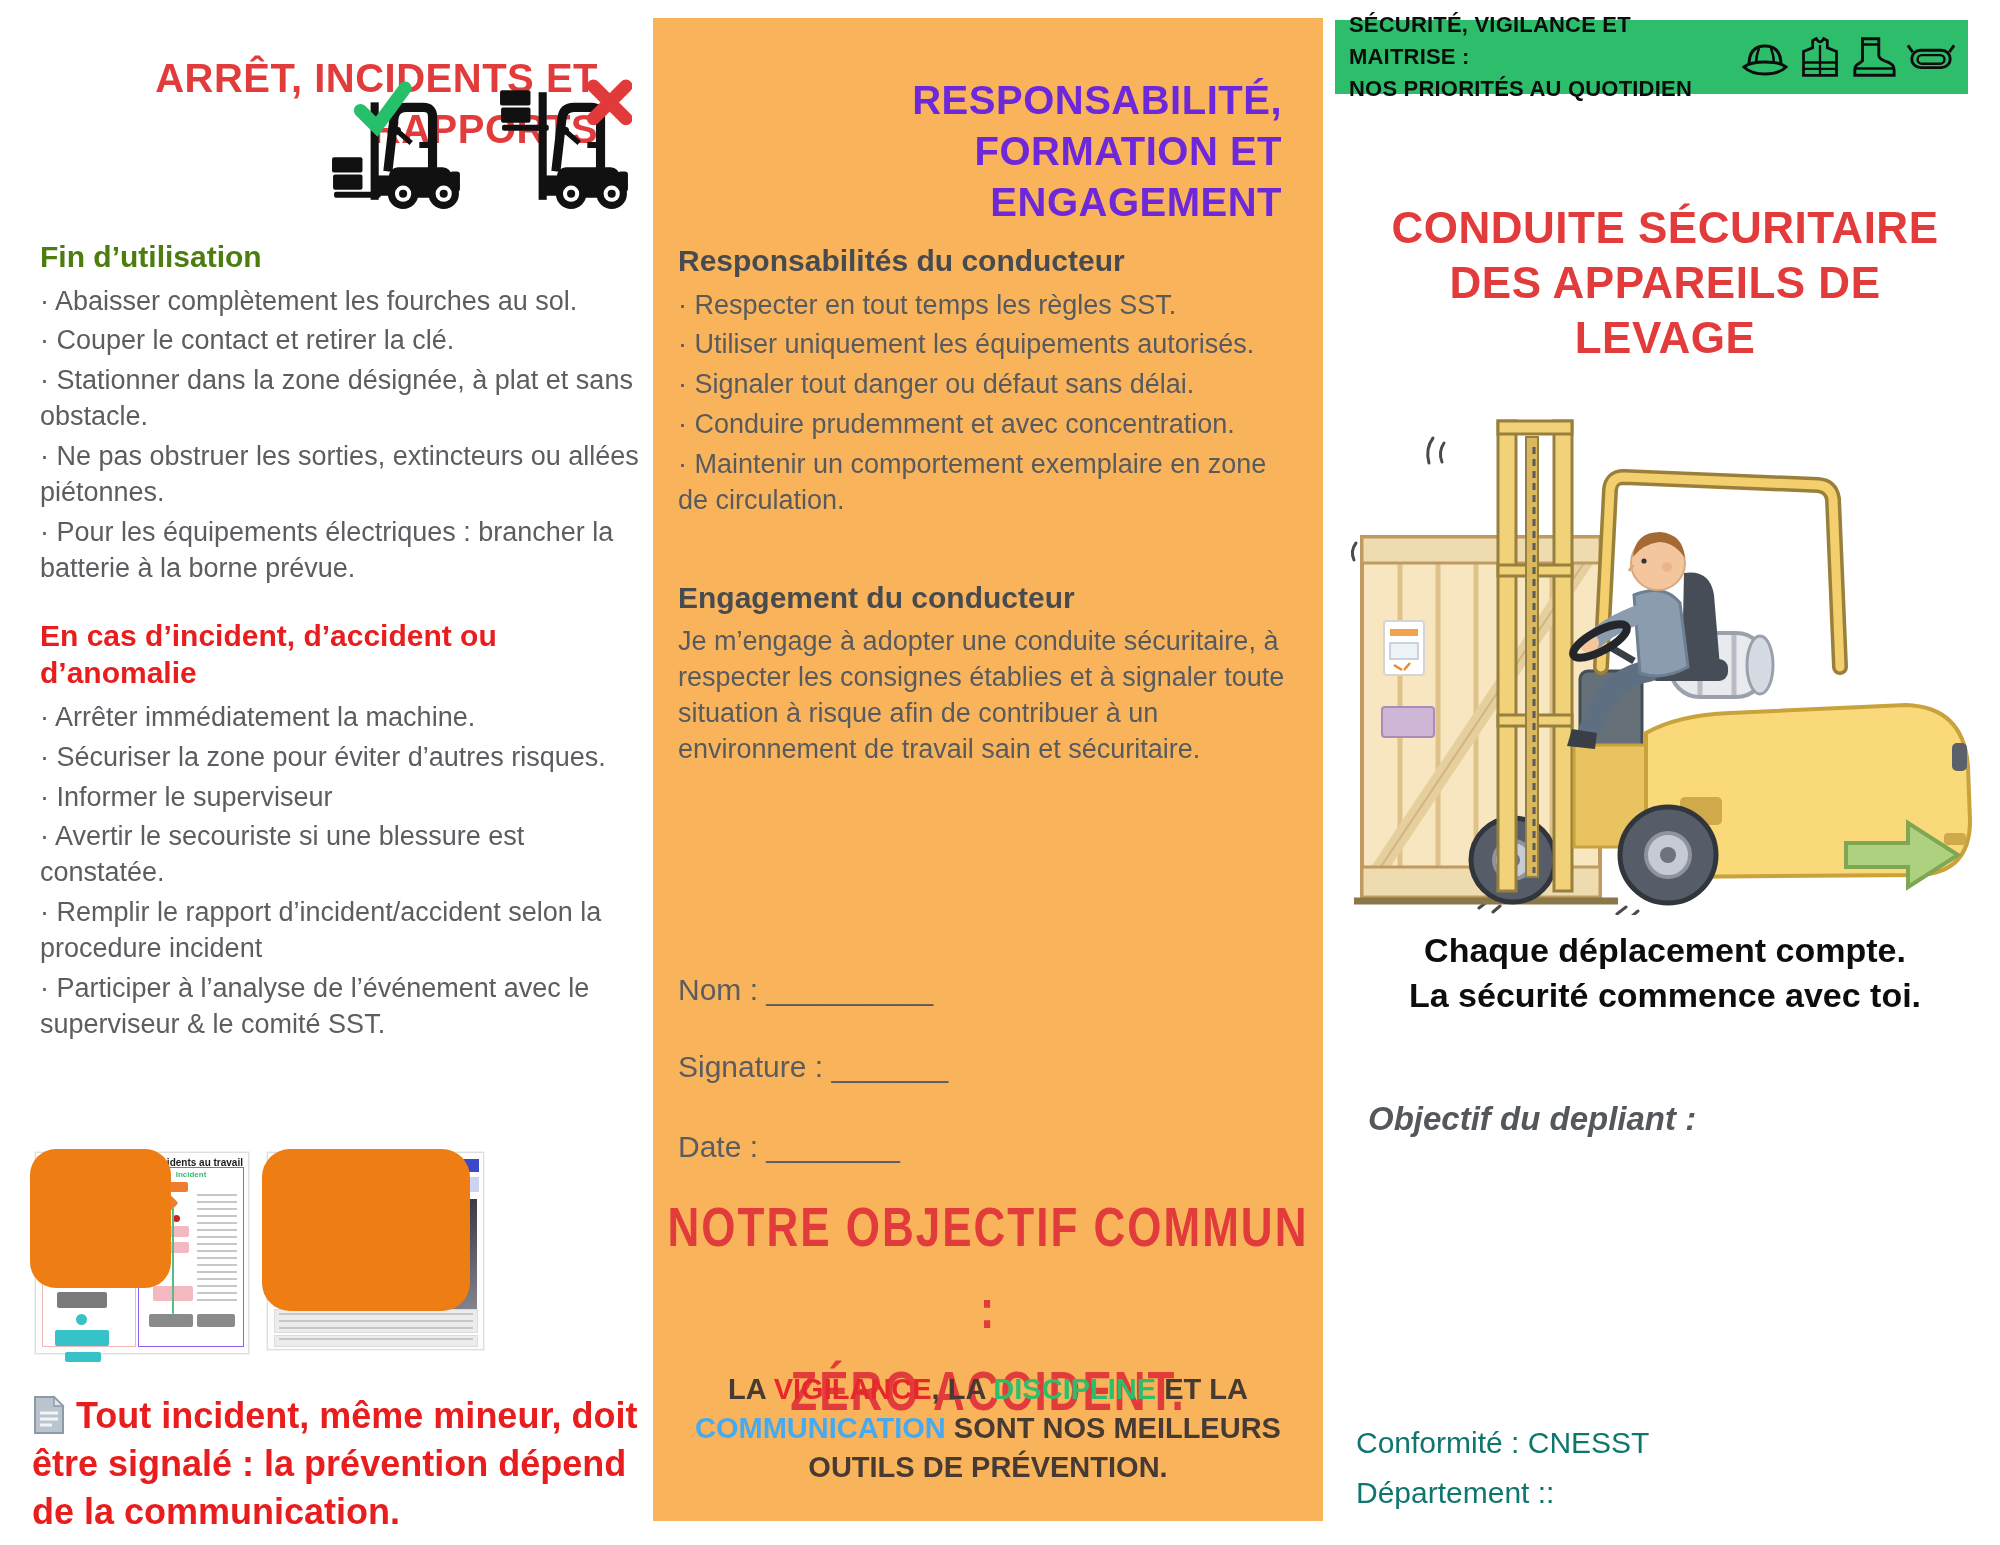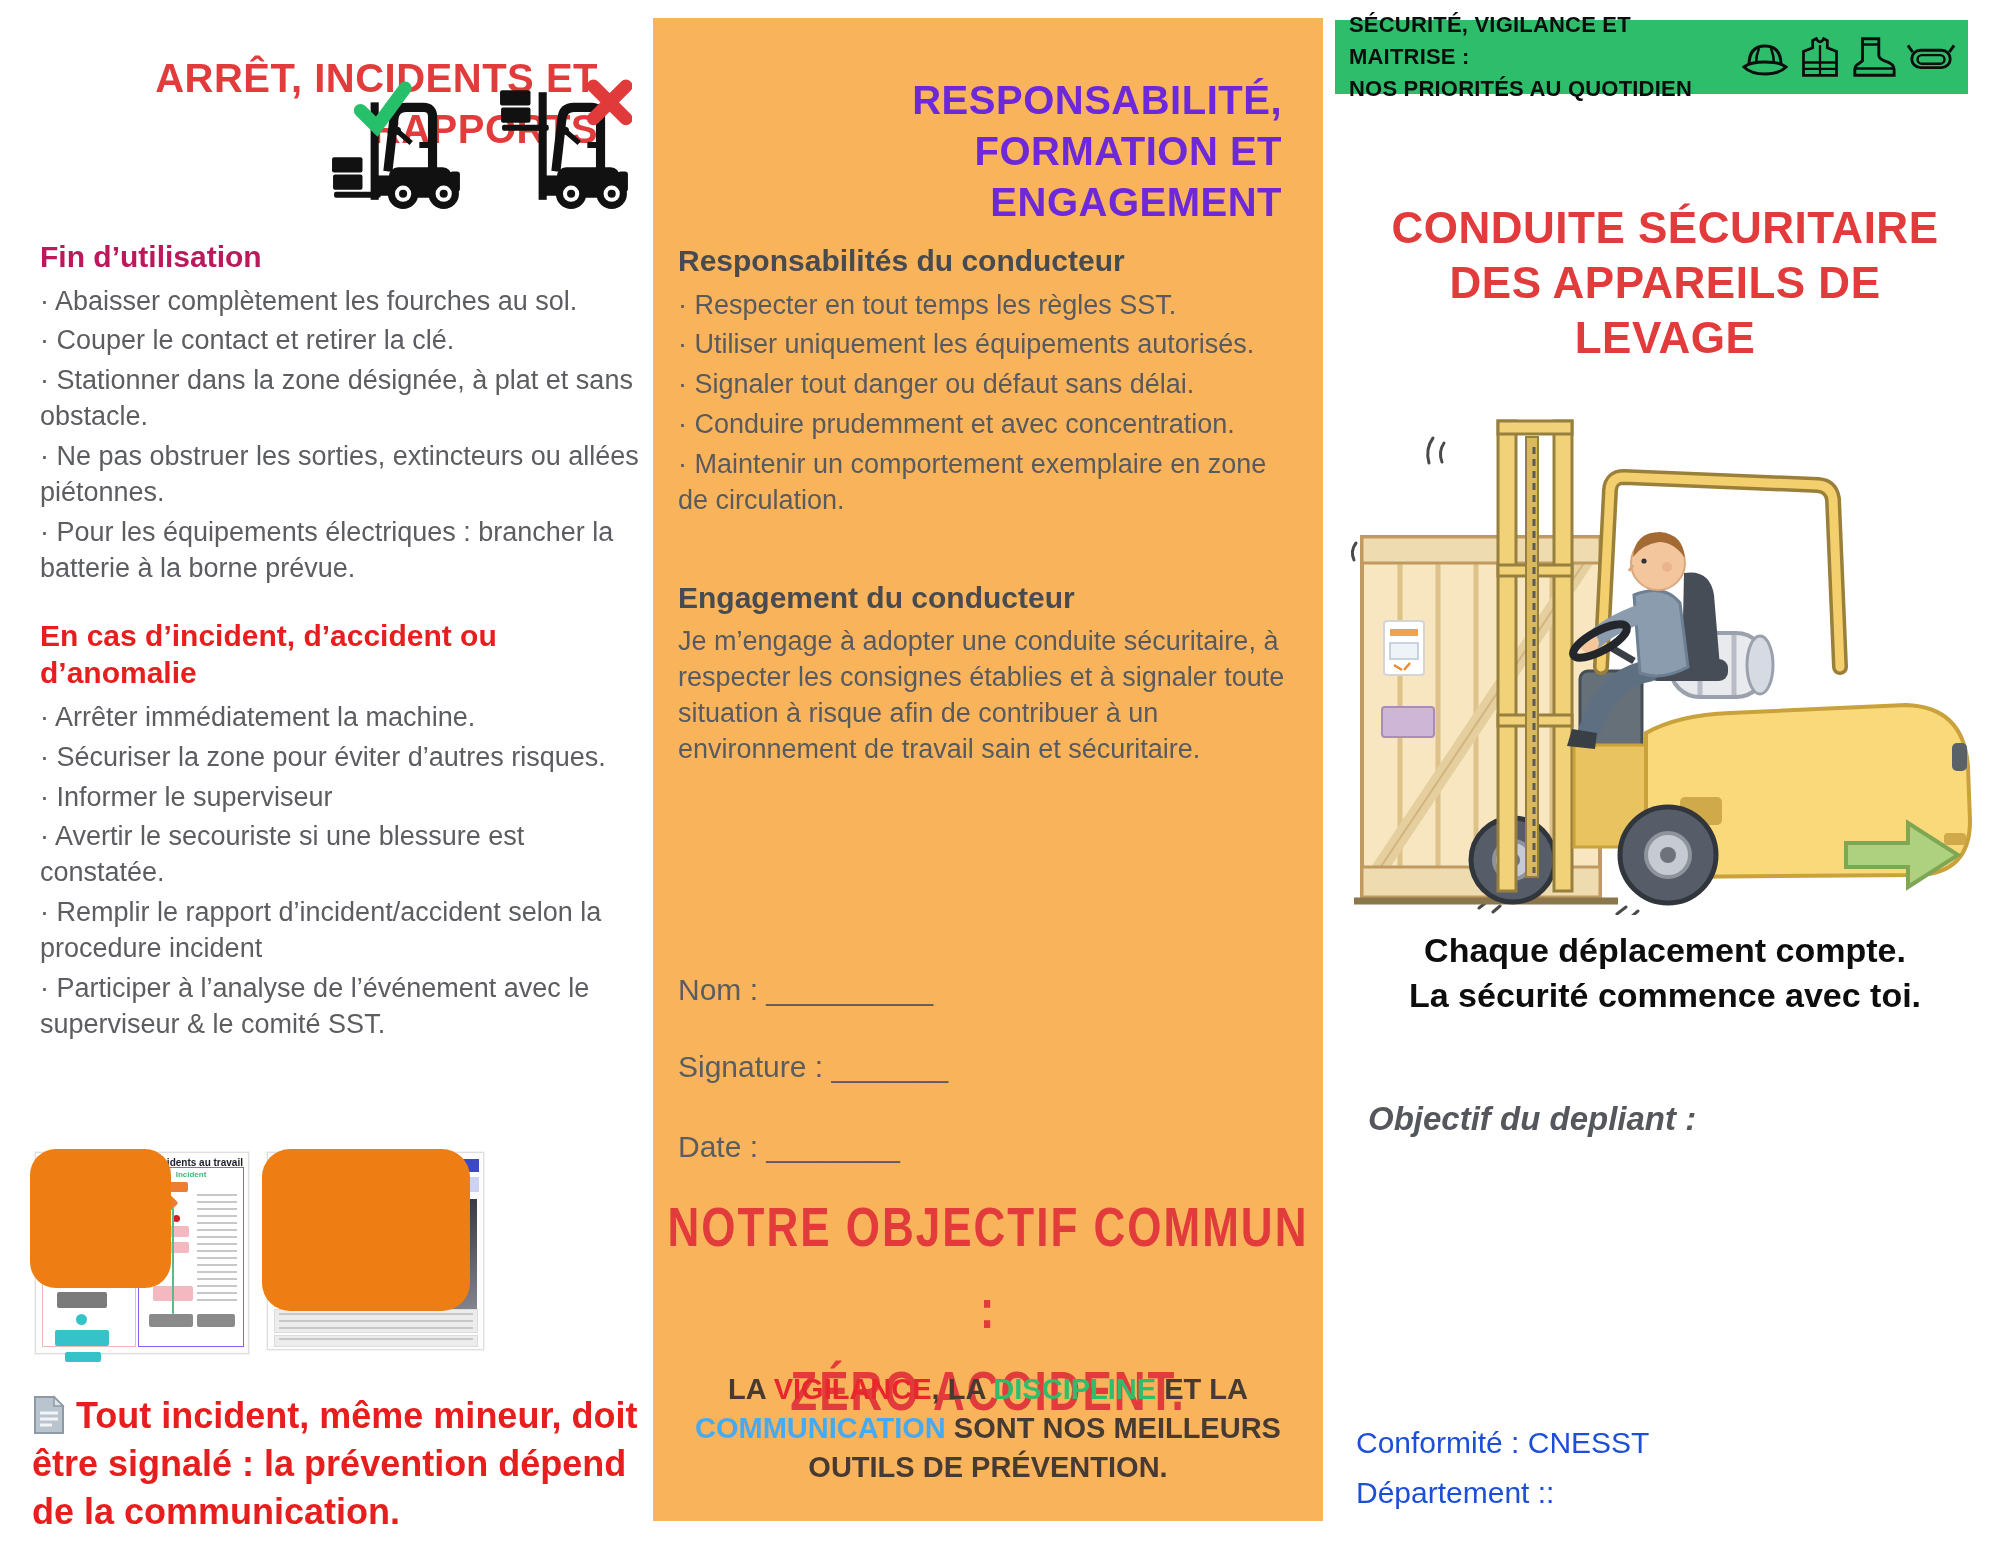--- a/index.html
+++ b/index.html
@@ -9,21 +9,21 @@
   .panel-left{left:0;width:653px;background:#fff;}
   .panel-mid{left:653px;top:18px;width:670px;height:1503px;}
   .panel-right{left:1330px;width:670px;background:#fff;}
 
   
   .big-title{position:absolute;font-weight:800;font-size:40px;line-height:1.28;letter-spacing:.5px;text-align:right;}
   .left-title{left:78px;top:26px;width:520px;}
   .pictos{position:absolute;left:330px;top:78px;display:flex;gap:34px;}
   .pictos svg{display:block;}
   .body-copy{position:absolute;left:40px;top:238px;width:600px;font-size:27px;line-height:1.33;color:#5b5d60;}
-  .body-copy h2{margin:0 0 8px 0;font-size:30px;line-height:1.25;color:#be185d;font-weight:800;}
+  .body-copy h2{margin:0 0 8px 0;font-size:30px;line-height:1.25;color:#4d7c0f;font-weight:800;}
   .body-copy h2.red-sub{margin-top:30px;}
   .body-copy p.li{margin:0 0 4px 0;}
   .doc{position:absolute;background:#fdfdfd;border:1px solid #dedede;box-shadow:0 0 0 1px #f3f3f3;}
   .doc1{left:35px;top:1152px;width:212px;height:200px;}
   .doc2{left:267px;top:1152px;width:215px;height:196px;}
   .blob{position:absolute;z-index:5;}
   .blob1{left:30px;top:1149px;width:141px;height:139px;border-radius:26px;}
   .blob2{left:262px;top:1149px;width:208px;height:162px;border-radius:28px;}
   .doc1 .doc-title{position:absolute;top:4px;right:5px;font-size:10px;font-weight:700;color:#1d1d1d;}
   .subpage{position:absolute;background:#fff;}
@@ -58,21 +58,21 @@
   .banner{position:absolute;left:5px;top:20px;width:633px;height:74px;display:flex;align-items:center;}
   .banner-text{padding-left:14px;font-size:22px;font-weight:800;color:#0d0d0d;line-height:1.45;letter-spacing:.2px;flex:1;}
   .banner-icons{display:flex;gap:9px;padding-right:12px;align-items:center;}
   .right-title{left:0;top:172px;width:670px;text-align:center;font-size:44px;line-height:1.24;}
   .illu{position:absolute;left:18px;top:415px;}
   .tagline{position:absolute;left:0;top:928px;width:670px;text-align:center;
            font-size:34px;font-weight:800;color:#0d0d0d;line-height:1.32;}
   .objctf{position:absolute;left:38px;top:1100px;width:580px;font-style:italic;}
   .objctf .oh{font-size:33px;font-weight:800;color:#54575b;margin-bottom:14px;}
   .objctf .ot{font-size:31px;color:#66696d;line-height:1.5;}
-  .footer{position:absolute;left:26px;top:1418px;font-size:30px;color:#1d4ed8;line-height:1.65;}
+  .footer{position:absolute;left:26px;top:1418px;font-size:30px;color:#0f766e;line-height:1.65;}
 </style>
 </head>
 <body>
 
 <div class="page">
 
   <section class="panel panel-left">
     <h1 class="big-title left-title" style="color: rgb(226, 59, 60);">
       <div>ARRÊT, INCIDENTS ET</div>
       <div>RAPPORTS</div>

